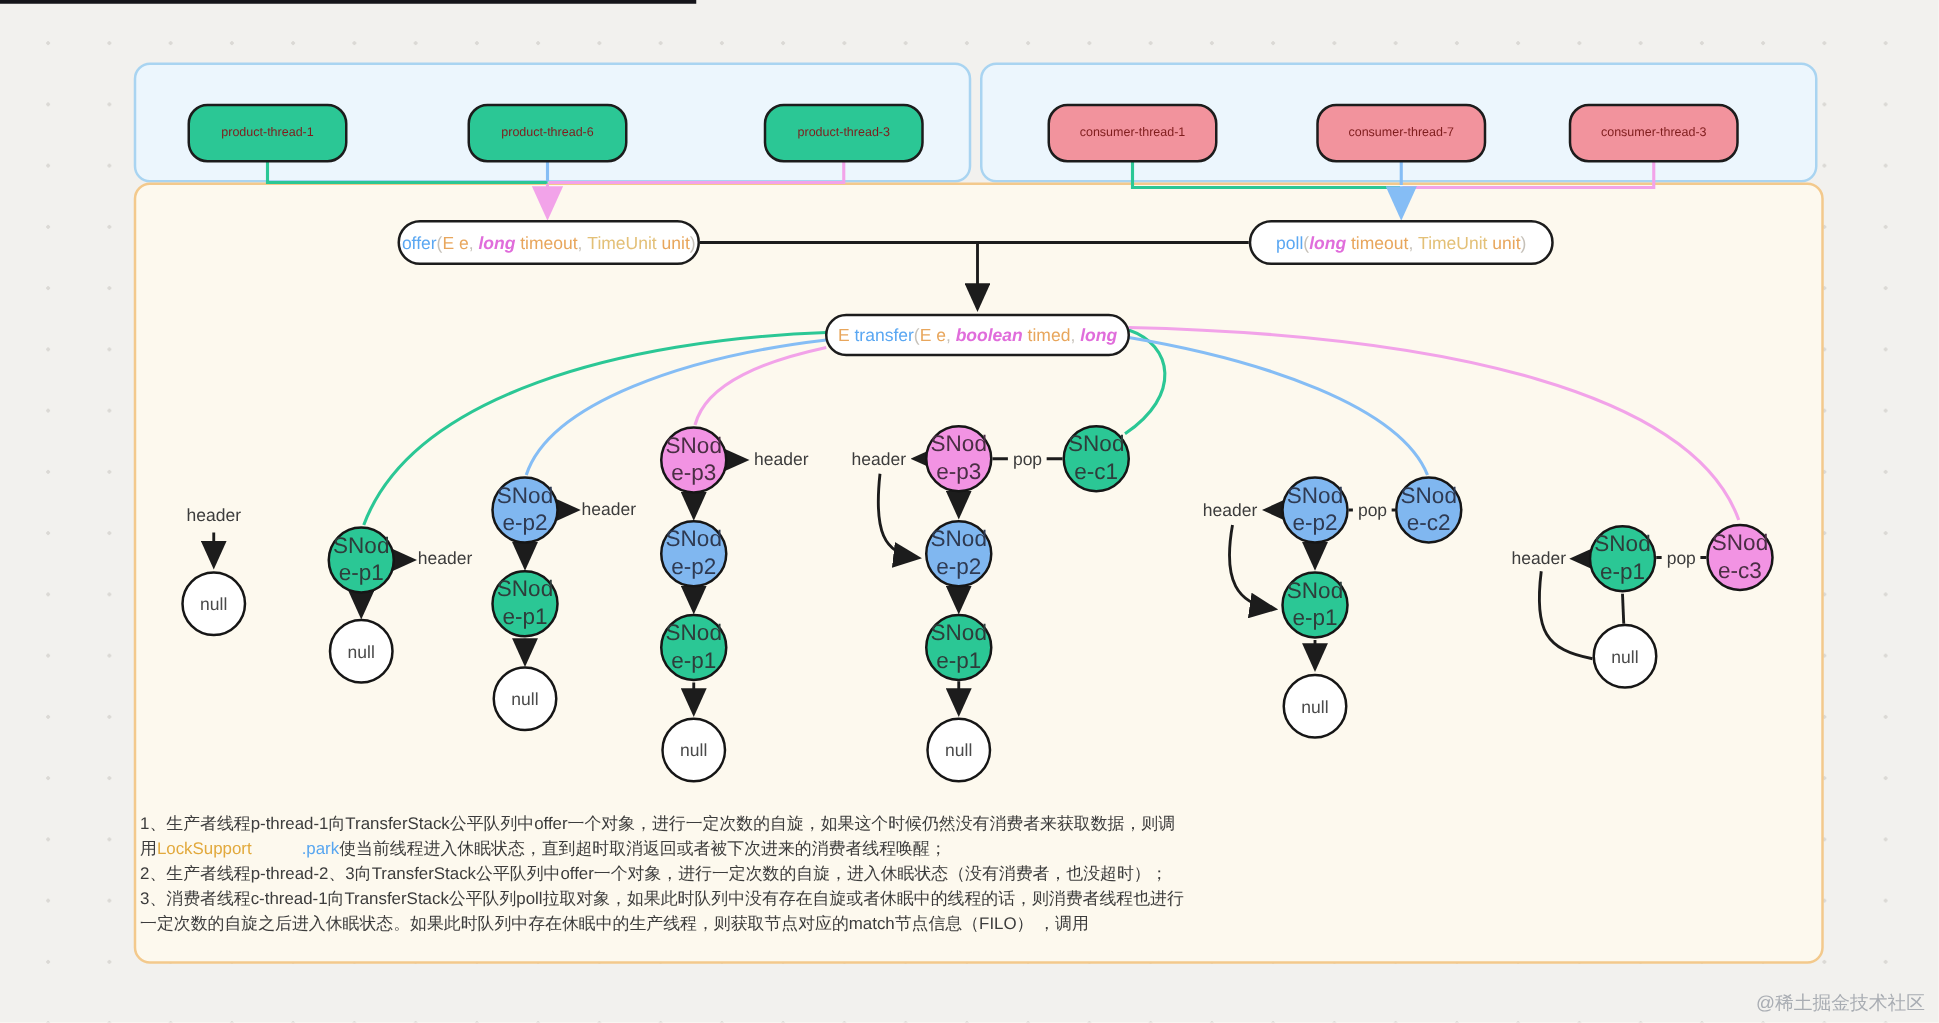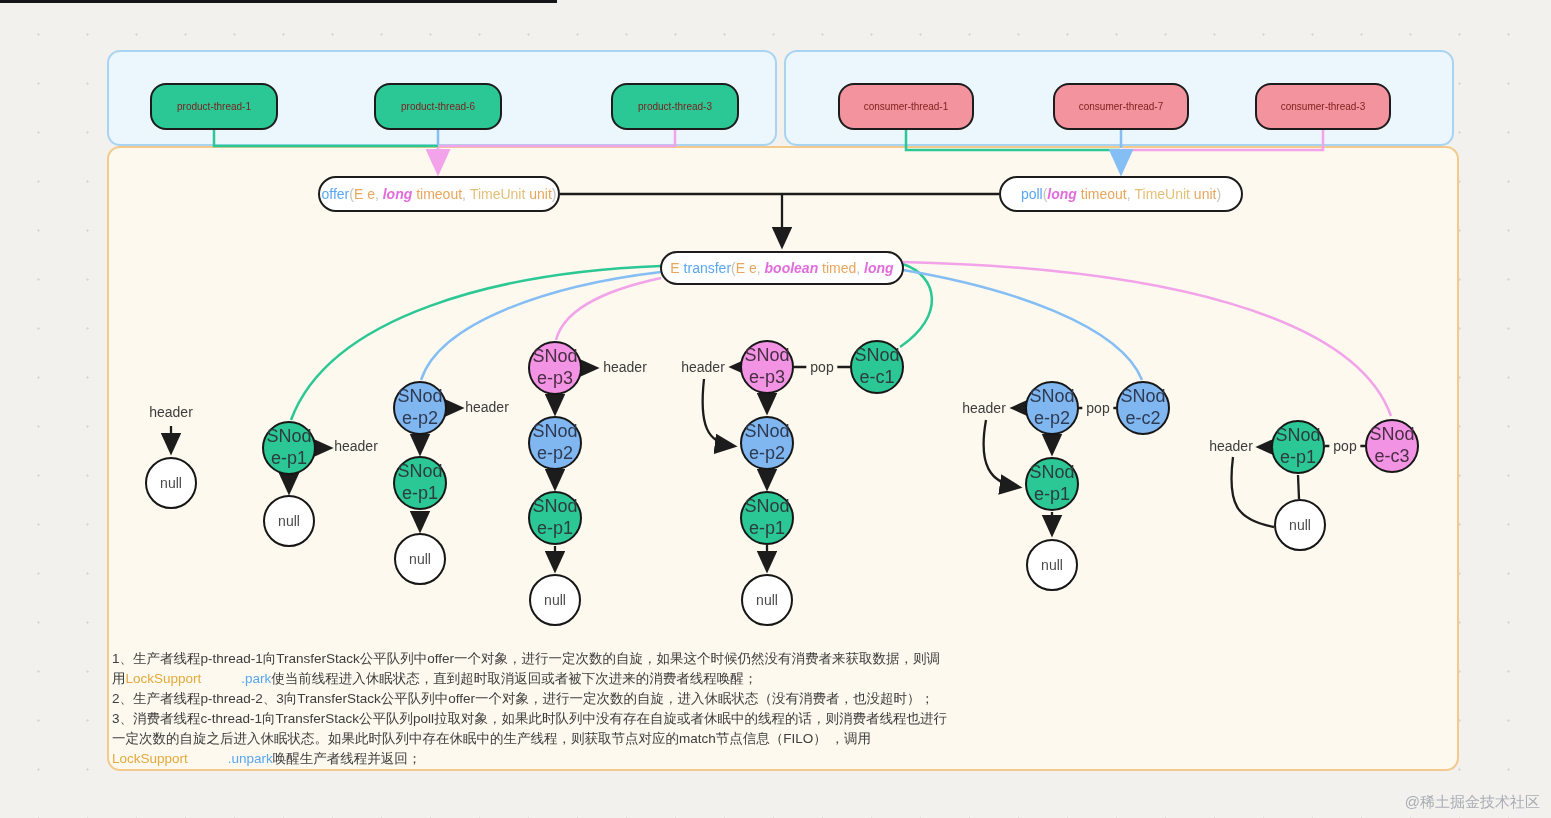--- a/index.html
+++ b/index.html
@@ -132,21 +132,20 @@
   <div class="method" id="sig-offer" style="left:318px;top:176px;width:242px;"><span class="tok-kw">offer</span><span class="tok-punc">(</span><span class="tok-typ">E e</span><span class="tok-punc">, </span><span class="tok-mod">long</span><span class="tok-typ"> timeout</span><span class="tok-punc">, </span><span class="tok-cls">TimeUnit</span><span class="tok-typ"> unit</span><span class="tok-punc">)</span></div>
   <div class="method" id="sig-poll" style="left:999px;top:176px;width:244px;"><span class="tok-kw">poll</span><span class="tok-punc">(</span><span class="tok-mod">long</span><span class="tok-typ"> timeout</span><span class="tok-punc">, </span><span class="tok-cls">TimeUnit</span><span class="tok-typ"> unit</span><span class="tok-punc">)</span></div>
   <div class="method" id="sig-transfer" style="left:660px;top:251px;width:244px;height:34px;"><span class="tok-typ">E </span><span class="tok-kw">transfer</span><span class="tok-punc">(</span><span class="tok-typ">E e</span><span class="tok-punc">, </span><span class="tok-mod">boolean</span><span class="tok-typ"> timed</span><span class="tok-punc">, </span><span class="tok-mod">long</span></div>
 
   <div class="notes" id="notes">
       <div><span>1、生产者线程p-thread-1向TransferStack公平队列中offer一个对象，进行一定次数的自旋，如果这个时候仍然没有消费者来获取数据，则调</span></div>
       <div><span>用</span><span class="ls">LockSupport</span><span class="park">.park</span><span>使当前线程进入休眠状态，直到超时取消返回或者被下次进来的消费者线程唤醒；</span></div>
       <div><span>2、生产者线程p-thread-2、3向TransferStack公平队列中offer一个对象，进行一定次数的自旋，进入休眠状态（没有消费者，也没超时）；</span></div>
       <div><span>3、消费者线程c-thread-1向TransferStack公平队列poll拉取对象，如果此时队列中没有存在自旋或者休眠中的线程的话，则消费者线程也进行</span></div>
       <div><span>一定次数的自旋之后进入休眠状态。如果此时队列中存在休眠中的生产线程，则获取节点对应的match节点信息（FILO） ，调用</span></div>
-      <div><span class="ls">LockSupport</span><span class="park">.unpark</span><span>唤醒生产者线程并返回；</span></div>
     </div>
   <div class="watermark">@稀土掘金技术社区</div>
 <div class="pill green" style="left: 150px; top: 83px; width: 128px;">product-thread-1</div>
     <div class="pill green" style="left: 374px; top: 83px; width: 128px;">product-thread-6</div>
     <div class="pill green" style="left: 611px; top: 83px; width: 128px;">product-thread-3</div>
     <div class="pill red" style="left: 838px; top: 83px; width: 136px;">consumer-thread-1</div>
     <div class="pill red" style="left: 1053px; top: 83px; width: 136px;">consumer-thread-7</div>
     <div class="pill red" style="left: 1255px; top: 83px; width: 136px;">consumer-thread-3</div>
     <div class="node green" style="left: 262px; top: 421px;">
       <span>SNod</span>

